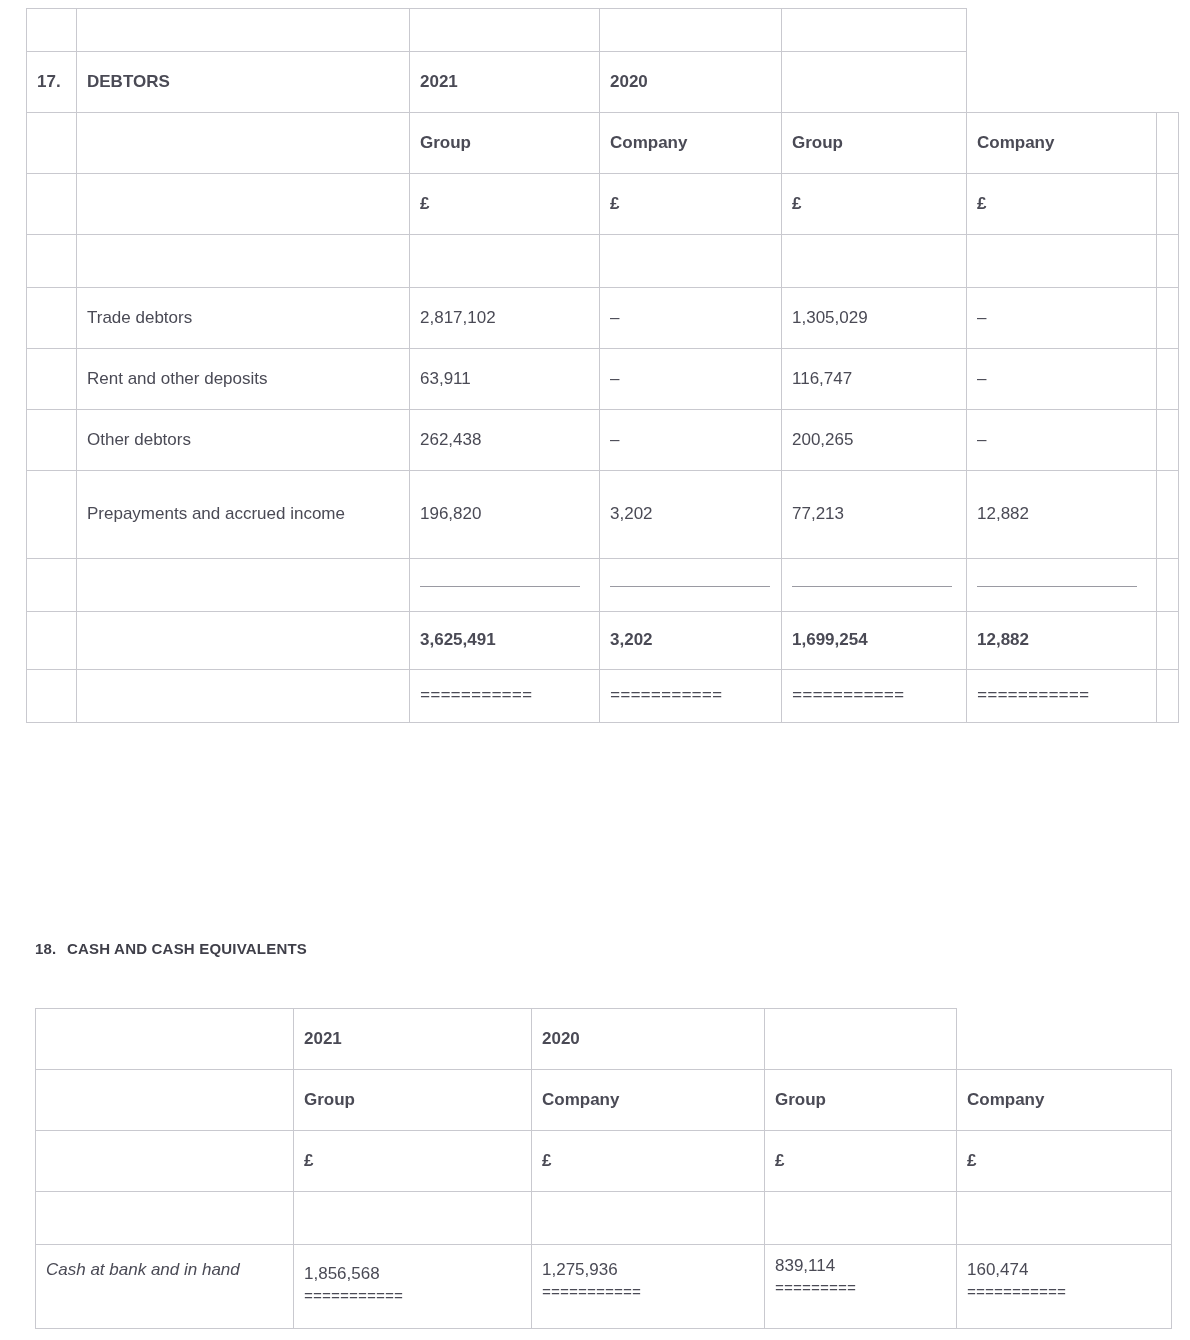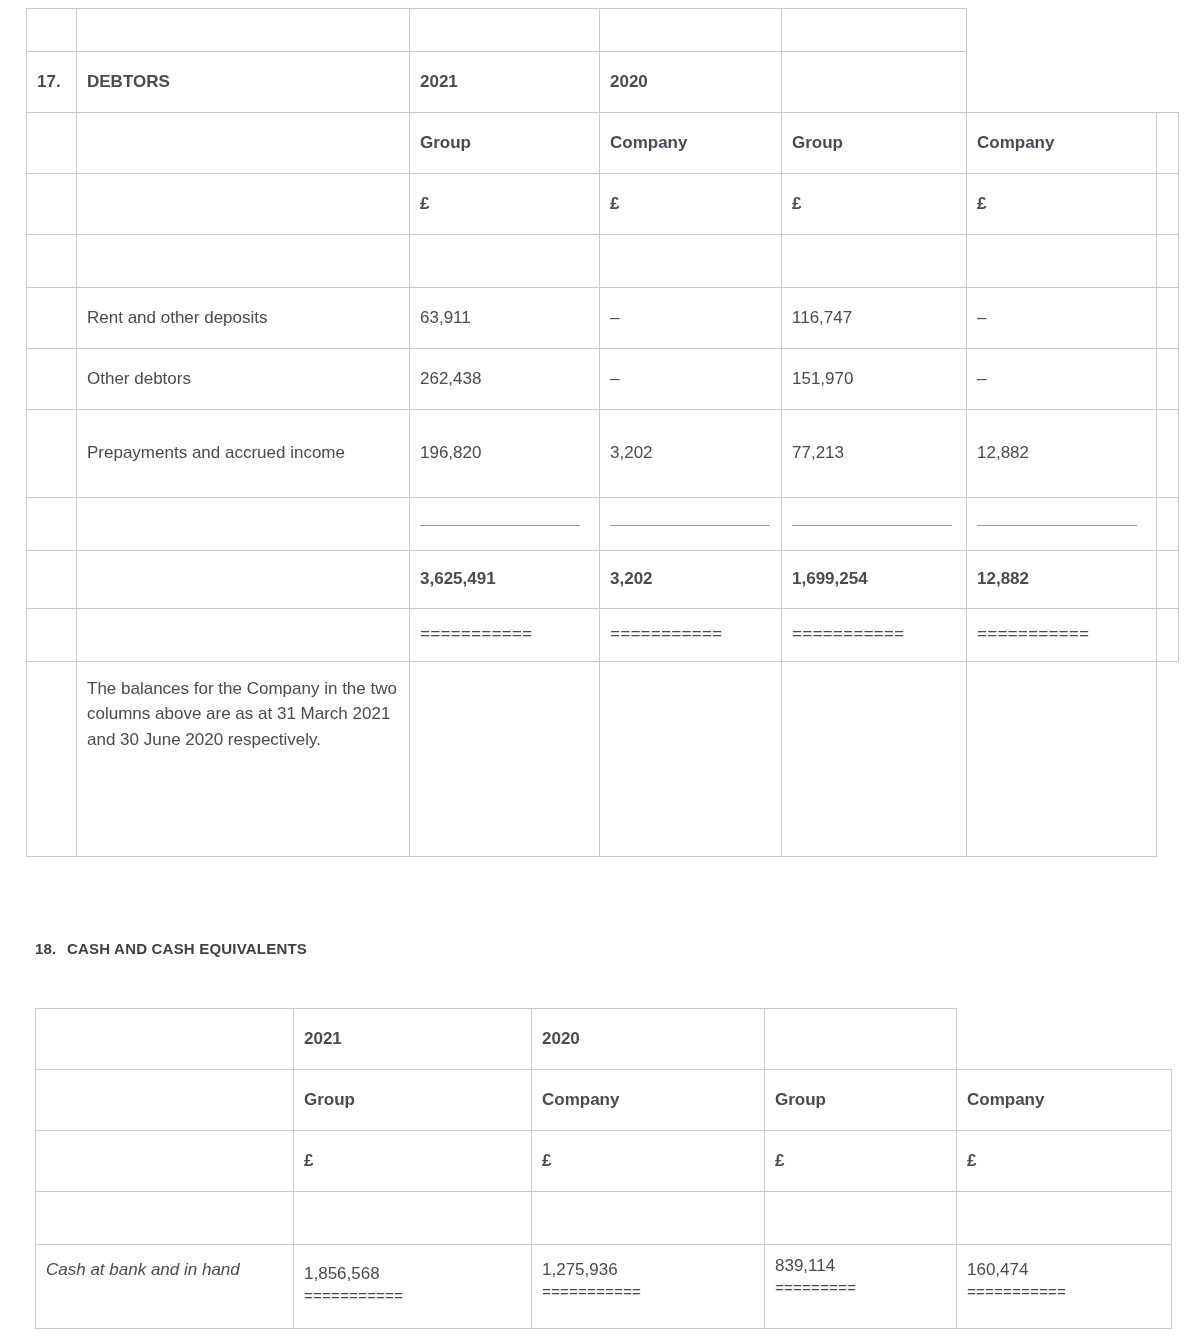--- a/index.html
+++ b/index.html
@@ -161,37 +161,46 @@
     <tr class="small-row">
       <td class="c0">&nbsp;</td>
       <td class="c1">&nbsp;</td>
       <td class="c2">&nbsp;</td>
       <td class="c3">&nbsp;</td>
       <td class="c4">&nbsp;</td>
       <td class="c5">&nbsp;</td>
       <td class="c6">&nbsp;</td>
     </tr>
 
+    <tr class="tall-row">
+      <td class="c0">&nbsp;</td>
+      <td class="c1">Trade debtors</td>
+      <td class="c2 num-cell">2,817,102</td>
+      <td class="c3 num-cell">–</td>
+      <td class="c4 num-cell">1,305,029</td>
+      <td class="c5 num-cell">–</td>
+      <td class="c6">&nbsp;</td>
+    </tr>
 
     <tr class="tall-row">
       <td class="c0">&nbsp;</td>
       <td class="c1">Rent and other deposits</td>
       <td class="c2 num-cell">63,911</td>
       <td class="c3 num-cell">–</td>
       <td class="c4 num-cell">116,747</td>
       <td class="c5 num-cell">–</td>
       <td class="c6">&nbsp;</td>
     </tr>
 
     <tr class="tall-row">
       <td class="c0">&nbsp;</td>
       <td class="c1">Other debtors</td>
       <td class="c2 num-cell">262,438</td>
       <td class="c3 num-cell">–</td>
-      <td class="c4 num-cell">151,970</td>
+      <td class="c4 num-cell">200,265</td>
       <td class="c5 num-cell">–</td>
       <td class="c6">&nbsp;</td>
     </tr>
 
     <tr style="height:88px">
       <td class="c0">&nbsp;</td>
       <td class="c1 wrap-note">Prepayments and accrued income</td>
       <td class="c2 num-cell">196,820</td>
       <td class="c3 num-cell">3,202</td>
       <td class="c4 num-cell">77,213</td>
@@ -230,29 +239,20 @@
     <tr class="small-row">
       <td class="c0">&nbsp;</td>
       <td class="c1">&nbsp;</td>
       <td class="c2 dblrule">===========</td>
       <td class="c3 dblrule">===========</td>
       <td class="c4 dblrule">===========</td>
       <td class="c5 dblrule">===========</td>
       <td class="c6">&nbsp;</td>
     </tr>
 
-    <tr style="height:195px">
-      <td class="c0">&nbsp;</td>
-      <td class="c1 wrap-note" style="vertical-align:top; padding-top:14px;">The balances for the Company in the two columns above are as at 31 March 2021 and 30 June 2020 respectively.</td>
-      <td class="c2">&nbsp;</td>
-      <td class="c3">&nbsp;</td>
-      <td class="c4">&nbsp;</td>
-      <td class="c5">&nbsp;</td>
-      <td class="c6" style="border:none">&nbsp;</td>
-    </tr>
   </tbody>
     </table>
 
   <div id="section-18">
     <span class="num">18.</span><span>CASH AND CASH EQUIVALENTS</span>
   </div>
 
   <table class="doc" id="cash-table">
     <colgroup>
       <col style="width:258px">

